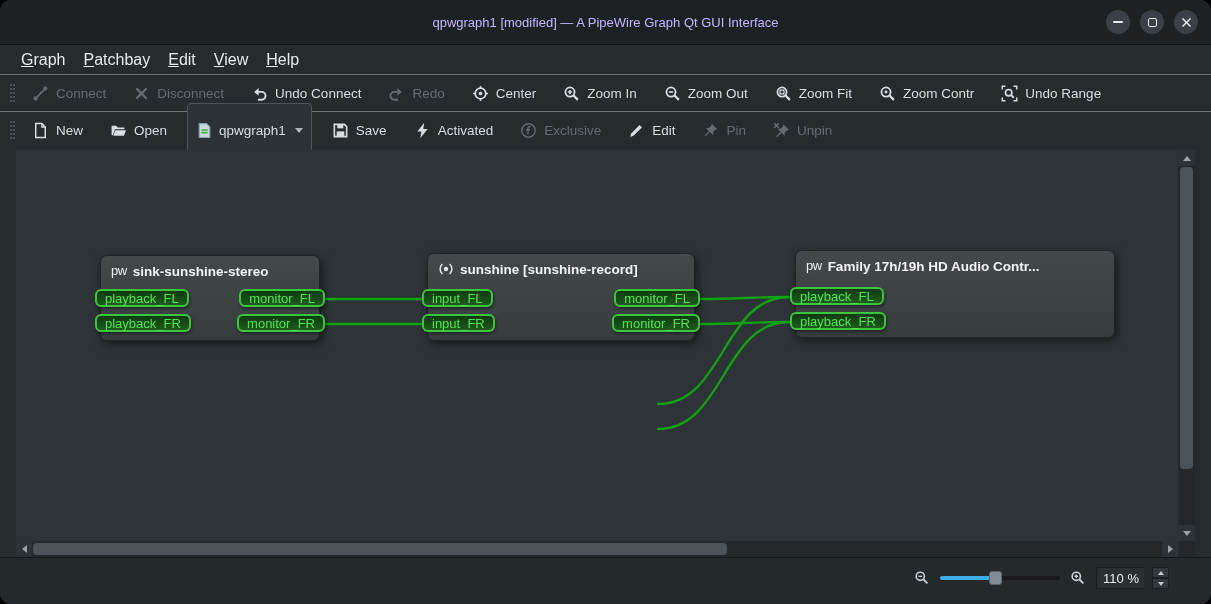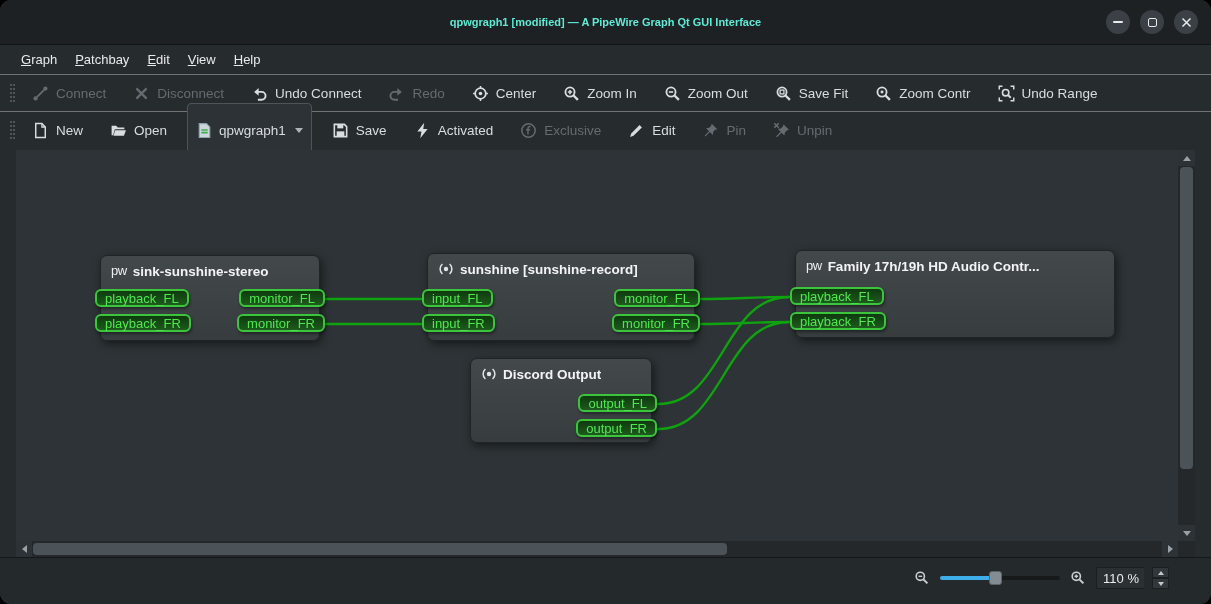--- a/index.html
+++ b/index.html
@@ -13,32 +13,32 @@
   .window {
     position:relative; width:1211px; height:604px;
     border-radius:11px; overflow:hidden; background:#262b2e;
   }
 
   
   .titlebar {
     height:45px; background:#1d2124; border-bottom:1px solid #121517;
     display:flex; align-items:center; justify-content:center; position:relative;
   }
-  .title { color:#5eead4; font-weight:bold; font-size:11px; }
+  .title { color:#c4b5fd; font-weight:normal; font-size:13px; }
   .win-controls { position:absolute; right:13px; top:0; height:100%; display:flex; align-items:center; gap:10px; }
   .win-btn {
     width:24px; height:24px; border-radius:50%; background:#3a4045; border:none; padding:0;
     display:flex; align-items:center; justify-content:center; cursor:default;
   }
   .glyph-min { display:block; width:10px; height:2px; background:#e8ebec; border-radius:1px; }
   .glyph-max { display:block; width:9px; height:9px; border:1.5px solid #e8ebec; border-radius:2px; }
 
   
   .menubar { height:29px; display:flex; align-items:center; padding-left:12px; background:#262b2e; }
-  .menu-item { display:inline-block; padding:4px 9px; font-size:13px; color:#e8eaeb; }
+  .menu-item { display:inline-block; padding:4px 9px; font-size:16px; color:#e8eaeb; }
   .menu-item::first-letter { text-decoration:underline; }
 
   
   .toolbar { height:37px; display:flex; align-items:center; border-top:1px solid #737373; padding-left:8px; background:#262b2e; }
   .tb-handle { width:5px; height:18px; border-left:2px dotted #4d545a; border-right:2px dotted #4d545a; margin:0 10px 0 2px; }
   .tb-btn {
     display:flex; align-items:center; gap:7px; background:transparent; border:none;
     padding:4px 7px; margin-right:13px; font-size:13.5px; color:#d9dde0; font-family:inherit; cursor:default;
   }
   .tb-btn.disabled { color:#656b70; }
@@ -200,21 +200,21 @@
       </svg>
       <span>Zoom Out</span>
     </button>
 
     <button class="tb-btn">
       <svg class="ico" viewBox="0 0 16 16">
         <circle cx="6.6" cy="6.6" r="4.3" fill="none" stroke="currentColor" stroke-width="1.7"></circle>
         <path d="M9.9 9.9 L14 14" stroke="currentColor" stroke-width="2.2" fill="none"></path>
         <rect x="4.8" y="4.8" width="3.6" height="3.6" fill="none" stroke="currentColor" stroke-width="1.2"></rect>
       </svg>
-      <span>Save Fit</span>
+      <span>Zoom Fit</span>
     </button>
 
     <button class="tb-btn">
       <svg class="ico" viewBox="0 0 16 16">
         <circle cx="6.6" cy="6.6" r="4.3" fill="none" stroke="currentColor" stroke-width="1.7"></circle>
         <path d="M9.9 9.9 L14 14" stroke="currentColor" stroke-width="2.2" fill="none"></path>
         <circle cx="6.6" cy="6.6" r="1.4" fill="currentColor"></circle>
       </svg>
       <span>Zoom Contr</span>
     </button>
@@ -343,31 +343,20 @@
 
       <div class="node" style="left:779px; top:100px; width:320px; height:88px;">
         <div class="node-header">
           <span class="pw-glyph">pw</span>
           <span class="node-title">Family 17h/19h HD Audio Contr...</span>
         </div>
         <div class="port in" style="top:36px;">playback_FL</div>
         <div class="port in" style="top:61px;">playback_FR</div>
       </div>
 
-      <div class="node" style="left:454px; top:208px; width:182px; height:85px;">
-        <div class="node-header">
-          <svg width="16" height="16" viewBox="0 0 16 16">
-            <circle cx="8" cy="8" r="2.2" fill="#e2e6e8"></circle>
-            <path d="M4.4 3 A6.6 6.6 0 0 0 4.4 13 M11.6 3 A6.6 6.6 0 0 1 11.6 13" fill="none" stroke="#e2e6e8" stroke-width="1.5"></path>
-          </svg>
-          <span class="node-title">Discord Output</span>
-        </div>
-        <div class="port out" style="top:35px;">output_FL</div>
-        <div class="port out" style="top:60px;">output_FR</div>
-      </div>
     </div>
 
     <div class="vscroll">
       <button class="sb-btn v-up">
           <span class="tri-n"></span>
         </button>
       <div class="v-thumb"></div>
       <button class="sb-btn v-down">
           <span class="tri-s"></span>
         </button>

